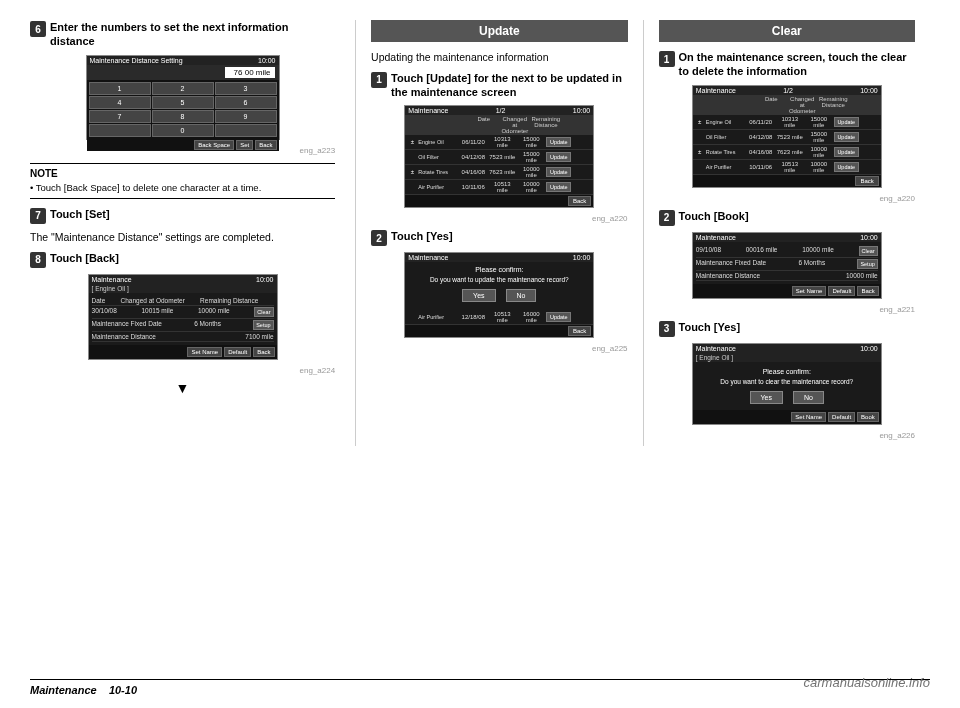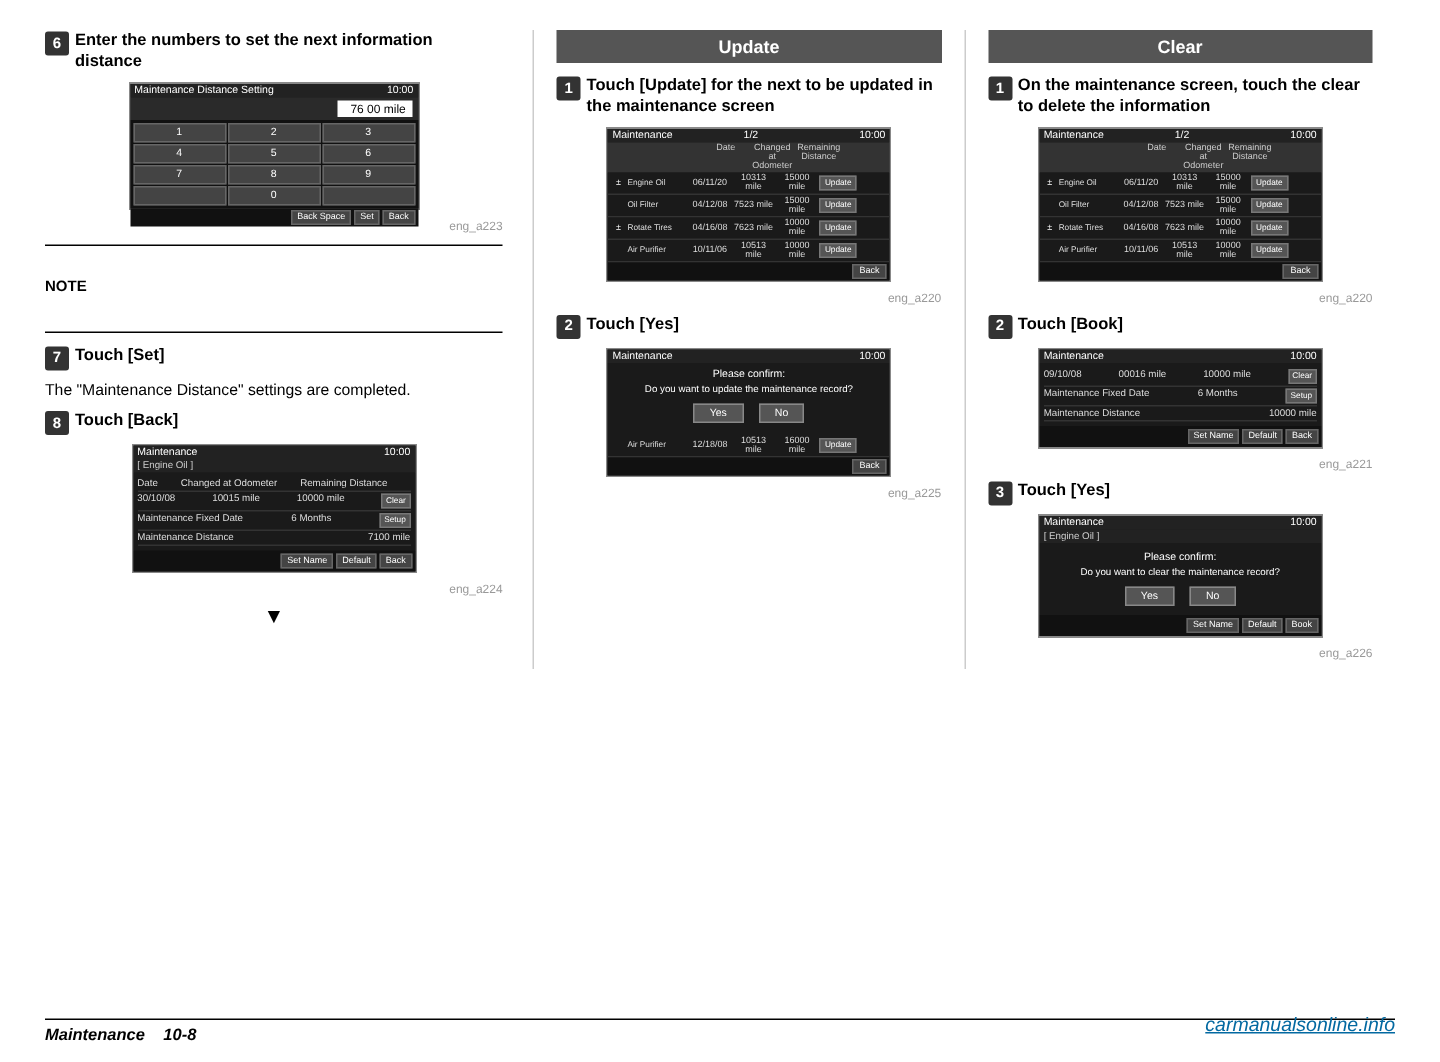--- a/index.html
+++ b/index.html
@@ -321,21 +321,21 @@
       color: #fff;
       font-size: 6px;
       padding: 1px 3px;
       border: 1px solid #666;
     }
 
     
     .note-box {
       border-top: 1px solid #000;
       border-bottom: 1px solid #000;
-      padding: 22px 0;
+      padding: 4px 0;
       margin: 8px 0;
     }
 
     .note-title {
       font-weight: bold;
       font-size: 10px;
       margin-bottom: 2px;
     }
 
     .note-text {
@@ -369,23 +369,22 @@
       font-weight: bold;
       font-style: italic;
     }
 
     
     .watermark {
       position: absolute;
       bottom: 18px;
       right: 30px;
       font-size: 13px;
-      color: #0369a1;
+      color: #737373;
       font-style: italic;
-      text-decoration: underline;
     }
   </style>
 </head>
 <body>
 
 <div class="page">
   <div class="columns">
 
     <div class="col-left">
 
@@ -419,20 +418,21 @@
         <div class="mds-btn-row">
           <div class="mds-btn">Back Space</div>
           <div class="mds-btn">Set</div>
           <div class="mds-btn">Back</div>
         </div>
       </div>
       <div class="screen-label">eng_a223</div>
 
       <div class="note-box">
         <div class="note-title">NOTE</div>
+        <div class="note-text">• Touch [Back Space] to delete one character at a time.</div>
       </div>
 
       <div class="step-header" style="margin-top:8px;">
         <span class="step-badge">7</span>
         <span class="step-title">Touch [Set]</span>
       </div>
       <div class="step-text">The "Maintenance Distance" settings are completed.</div>
 
       <div class="step-header">
         <span class="step-badge">8</span>
@@ -476,20 +476,21 @@
           <div class="back-btn">Back</div>
         </div>
       </div>
       <div class="screen-label">eng_a224</div>
 
       <div class="down-arrow">▼</div>
     </div>
 
     <div class="col-center">
       <div class="section-header">Update</div>
+      <div class="step-text">Updating the maintenance information</div>
 
       <div class="step-header">
         <span class="step-badge">1</span>
         <span class="step-title">Touch [Update] for the next to be updated in the maintenance screen</span>
       </div>
 
       <div class="screen-mockup ml-screen" style="width:190px;">
         <div class="ml-title-bar">
           <span>Maintenance</span>
           <span style="margin-right:20px;">1/2</span>
@@ -697,19 +698,19 @@
           <div class="back-btn">Book</div>
         </div>
       </div>
       <div class="screen-label">eng_a226</div>
     </div>
 
   </div>
 
   <div class="footer">
     <span class="footer-left">
-      <span>Maintenance</span>&nbsp;&nbsp;&nbsp;&nbsp;<span>10-8</span>
+      <span>Maintenance</span>&nbsp;&nbsp;&nbsp;&nbsp;<span>10-10</span>
     </span>
   </div>
 
   <div class="watermark">carmanualsonline.info</div>
 
 </div>
 
 </body></html>

